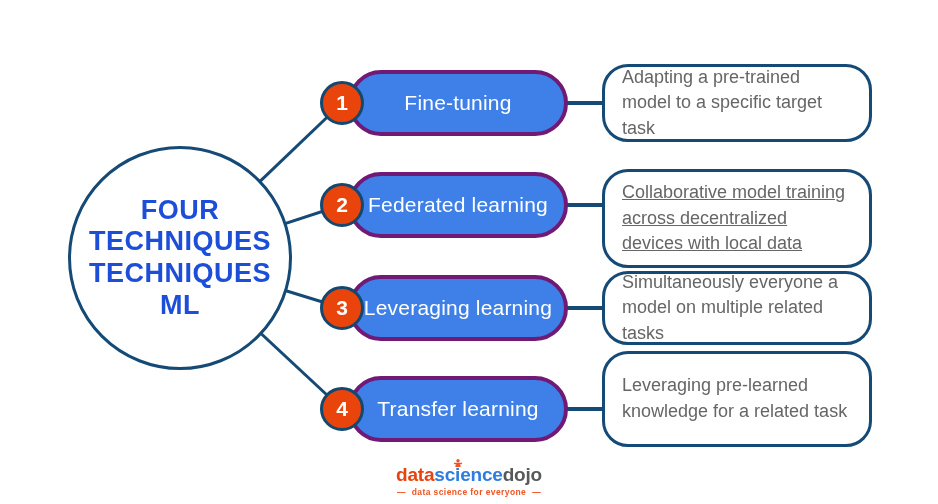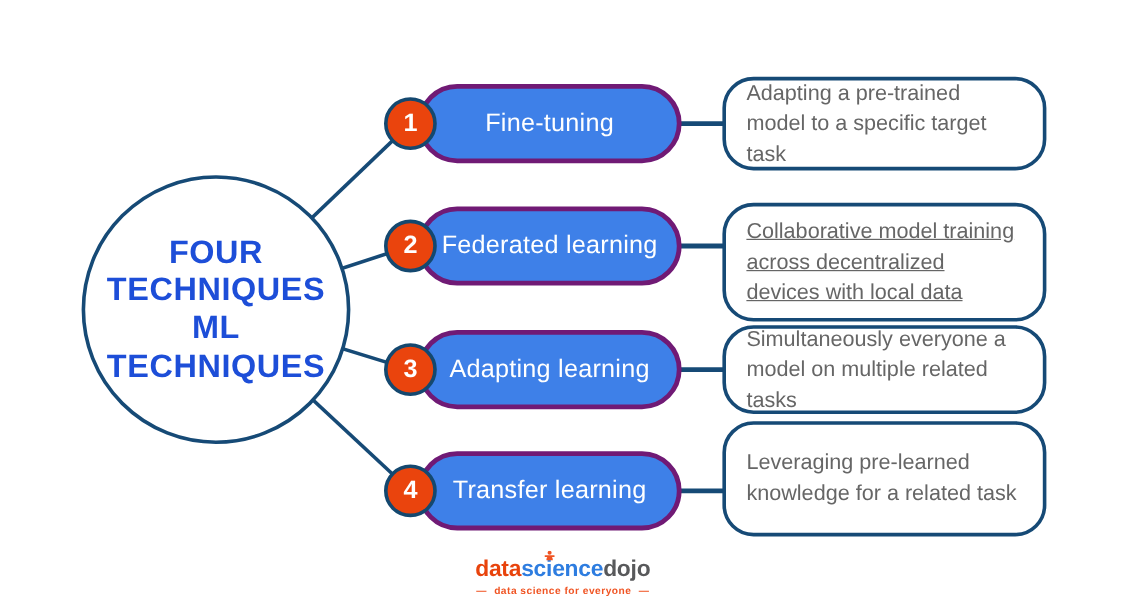--- a/index.html
+++ b/index.html
@@ -148,22 +148,22 @@
     <line x1="560" y1="103" x2="610" y2="103" stroke="#164a76" stroke-width="4"></line>
     <line x1="560" y1="205" x2="610" y2="205" stroke="#164a76" stroke-width="4"></line>
     <line x1="560" y1="308" x2="610" y2="308" stroke="#164a76" stroke-width="4"></line>
     <line x1="560" y1="409" x2="610" y2="409" stroke="#164a76" stroke-width="4"></line>
   </svg>
 
   <div class="circle">
     <div class="circle-text">
       <div>FOUR</div>
       <div>TECHNIQUES</div>
+      <div>TECHNIQUES</div>
       <div>ML</div>
-      <div>TECHNIQUES</div>
     </div>
   </div>
 
   <div class="pill r1">
     <span>Fine-tuning</span>
   </div>
   <div class="badge r1">
     <span>1</span>
   </div>
   <div class="desc r1">
@@ -174,21 +174,21 @@
     <span>Federated learning</span>
   </div>
   <div class="badge r2">
     <span>2</span>
   </div>
   <div class="desc r2">
     <span>Collaborative model training across decentralized devices with local data</span>
   </div>
 
   <div class="pill r3">
-    <span>Adapting learning</span>
+    <span>Leveraging learning</span>
   </div>
   <div class="badge r3">
     <span>3</span>
   </div>
   <div class="desc r3">
     <span>Simultaneously everyone a model on multiple related tasks</span>
   </div>
 
   <div class="pill r4">
     <span>Transfer learning</span>

